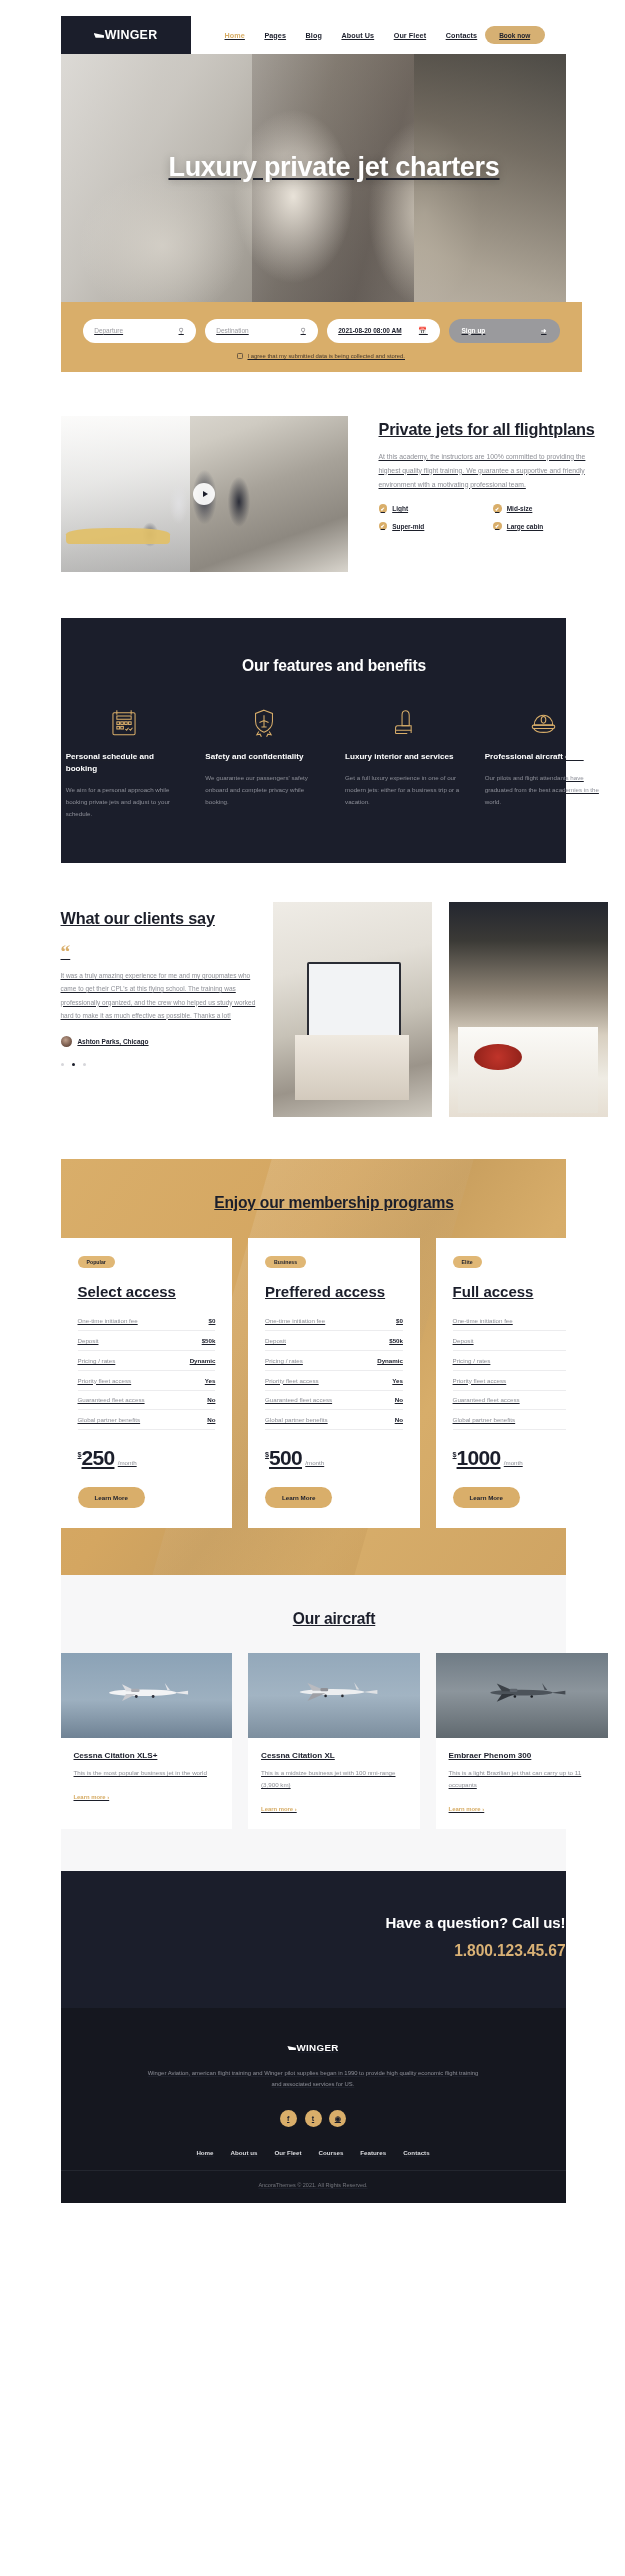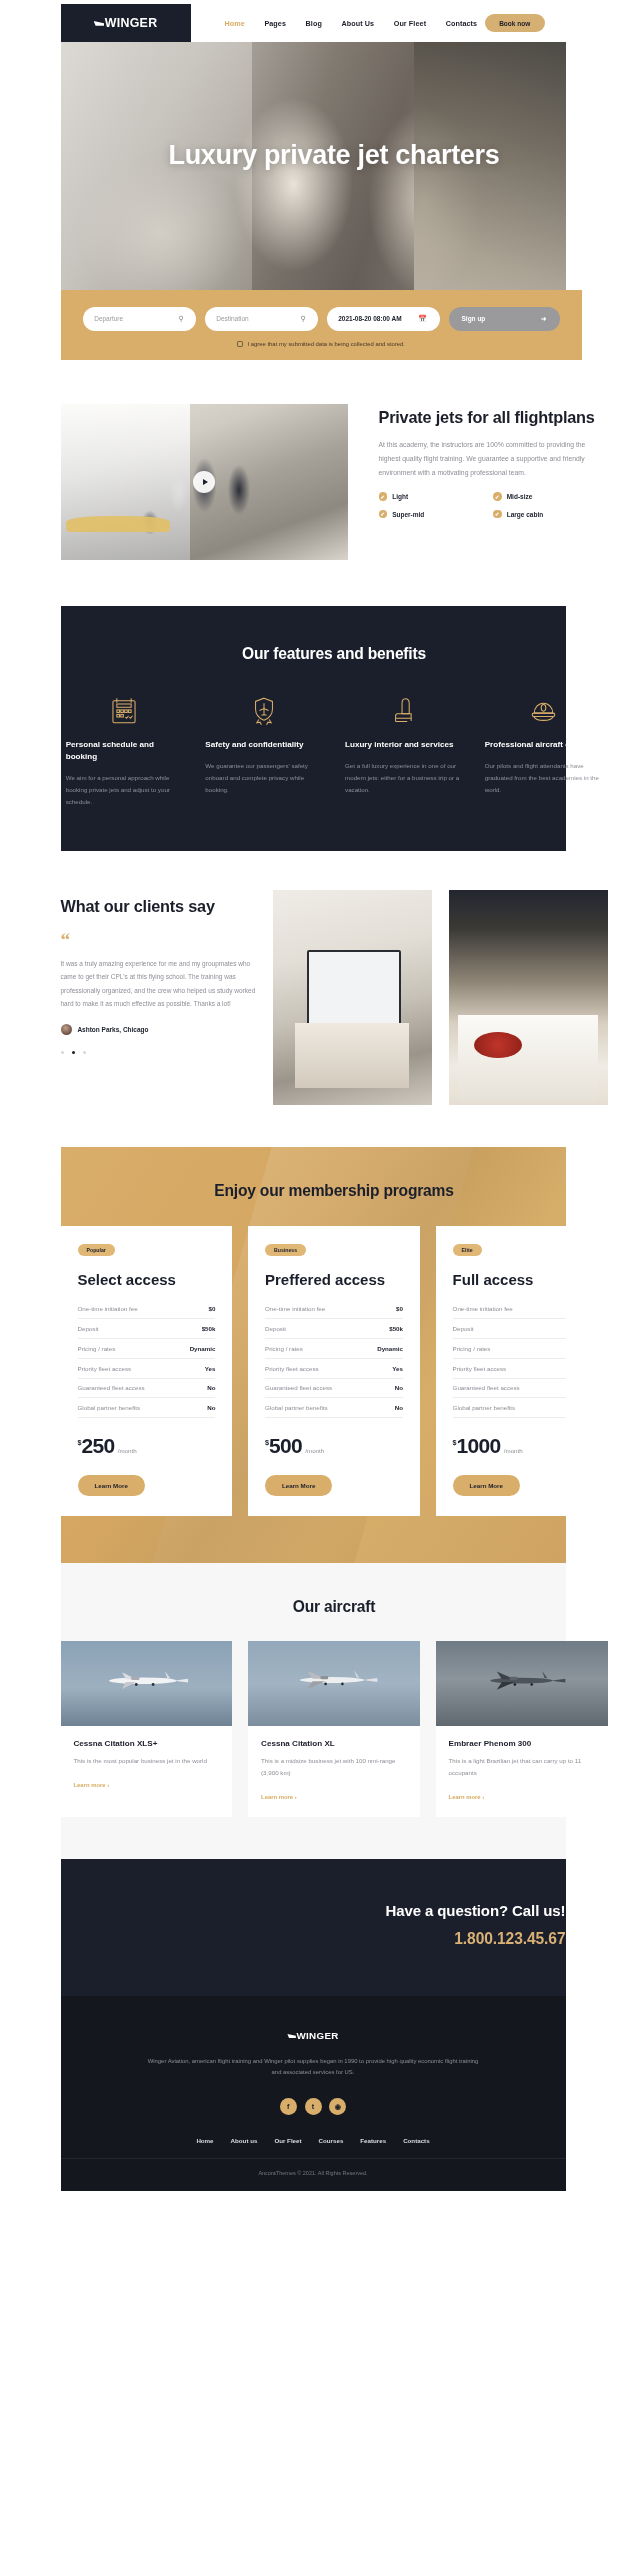--- a/index.html
+++ b/index.html
@@ -3,21 +3,21 @@
 <meta charset="utf-8">
 <style>
   * { margin:0; padding:0; box-sizing:border-box; }
   body {
     width:626px;
     font-family:"Liberation Sans", sans-serif;
     background:#ffffff;
     color:#1c1f2a;
     -webkit-font-smoothing:antialiased;
   }
-  .wrap { width:505px; margin:4px auto; }
+  .wrap { width:505px; margin:16px auto;text-decoration:underline; }
   .container { width:547px; margin:0 auto; }
 
   
   .header {
     position:relative;
     height:38px;
     display:flex;
     align-items:stretch;
     background:#ffffff;
     z-index:20;

